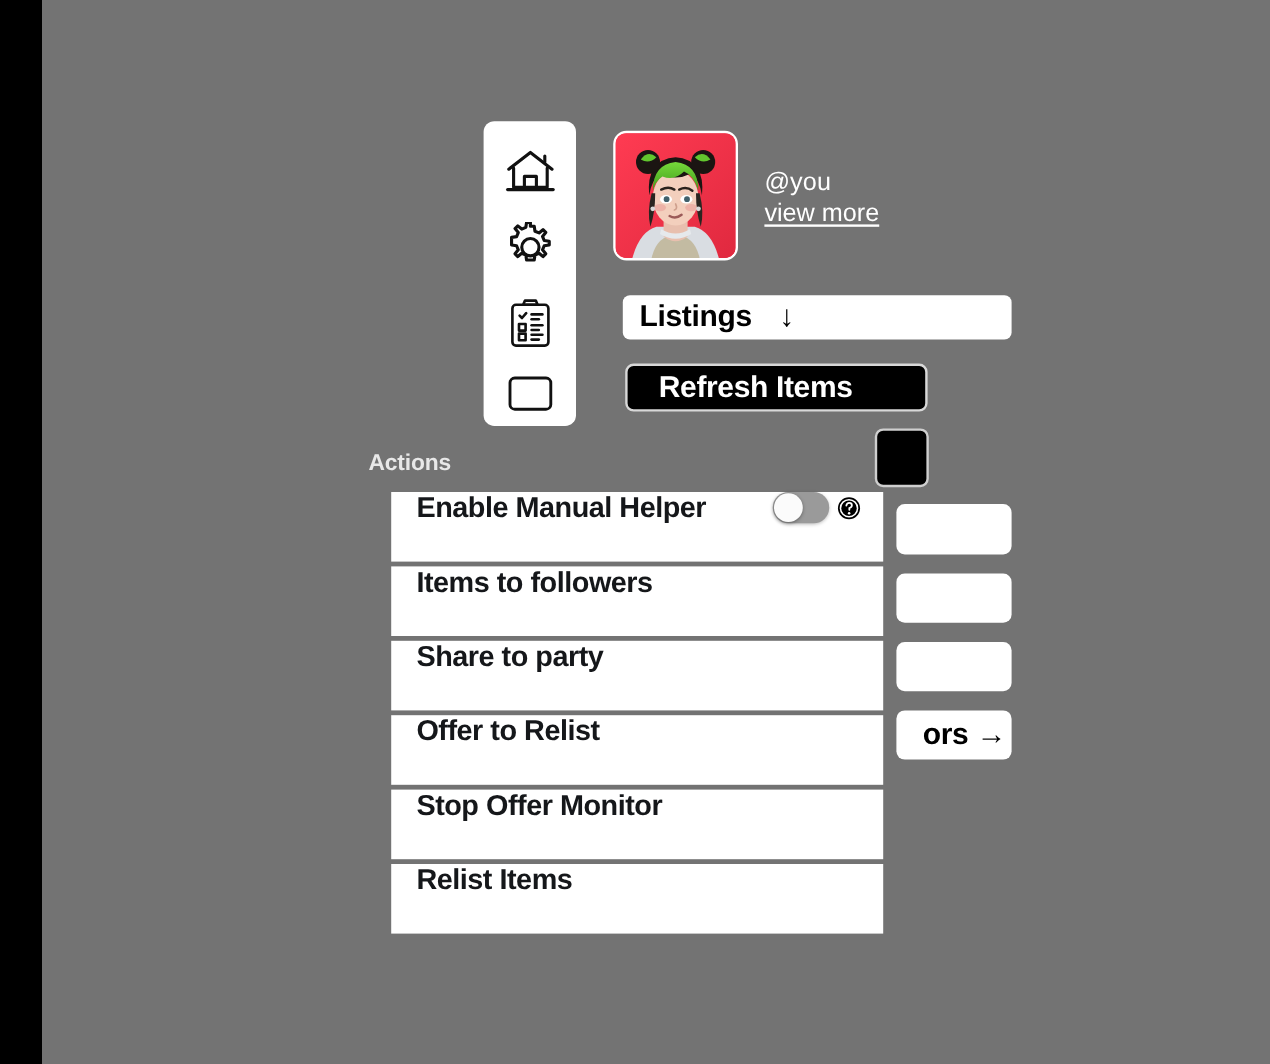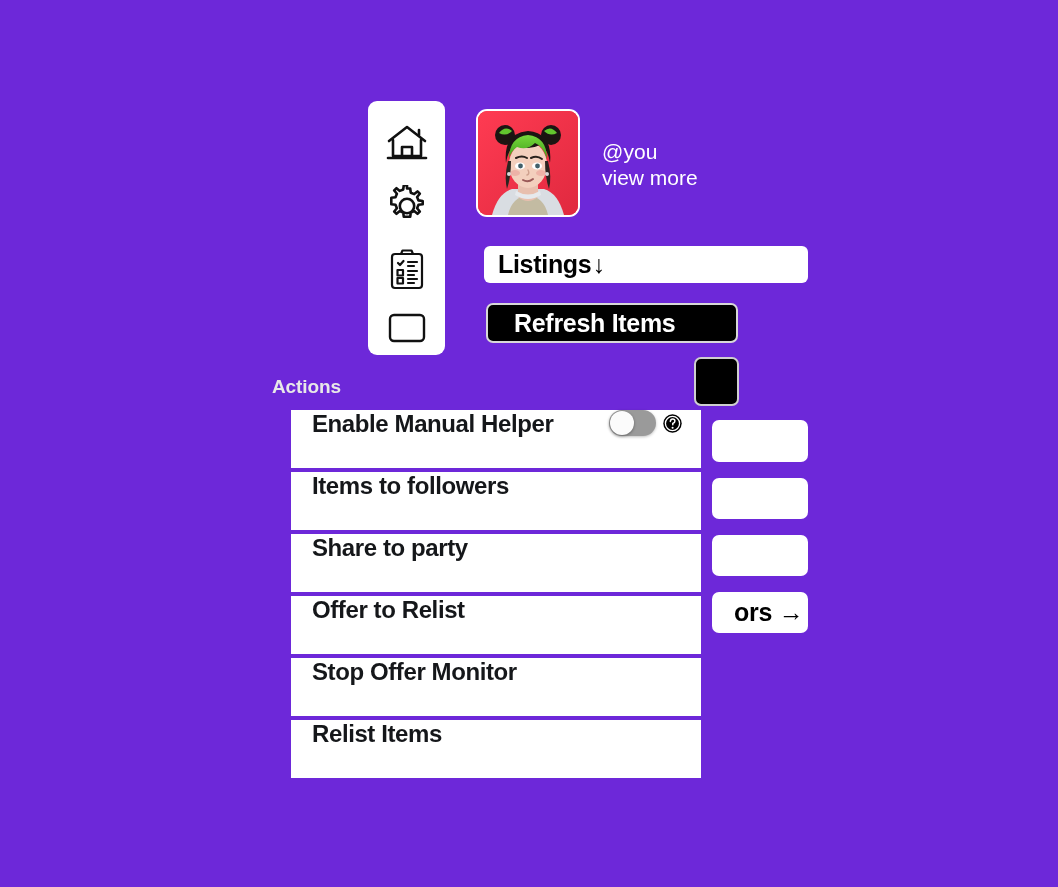--- a/index.html
+++ b/index.html
@@ -13,21 +13,22 @@
     position: relative;
     overflow: hidden;
     font-family: "Liberation Sans", sans-serif;
     -webkit-font-smoothing: antialiased;
   }
 
   
   #app {
     position: absolute;
     inset: 0;
-    background: #6d28d9;
+    background: #737373;
+    margin-left: 35px;
   }
 
   
   #icon-rail {
     position: absolute;
     left: 368px;
     top: 101px;
     width: 77px;
     height: 254px;
     background: #ffffff;
@@ -72,20 +73,21 @@
   #profile-handle {
     color: #ffffff;
     font-size: 21px;
     line-height: 26px;
     letter-spacing: 0.1px;
   }
   #profile-viewmore {
     color: #ffffff;
     font-size: 21px;
     line-height: 26px;
+    text-decoration: underline;
     text-underline-offset: 3px;
     cursor: pointer;
     display: inline-block;
   }
 
   
   #listings-select {
     position: absolute;
     left: 484px;
     top: 246px;
@@ -95,20 +97,21 @@
     border-radius: 6px;
     color: #000000;
     font-size: 25px;
     font-weight: bold;
     display: flex;
     align-items: center;
     padding-left: 14px;
     box-sizing: border-box;
     letter-spacing: -0.3px;
     cursor: pointer;
+    gap: 22px;
   }
   #listings-arrow {
     font-size: 25px;
     font-weight: bold;
     margin-left: 1px;
   }
 
   
   #refresh-items {
     position: absolute;

